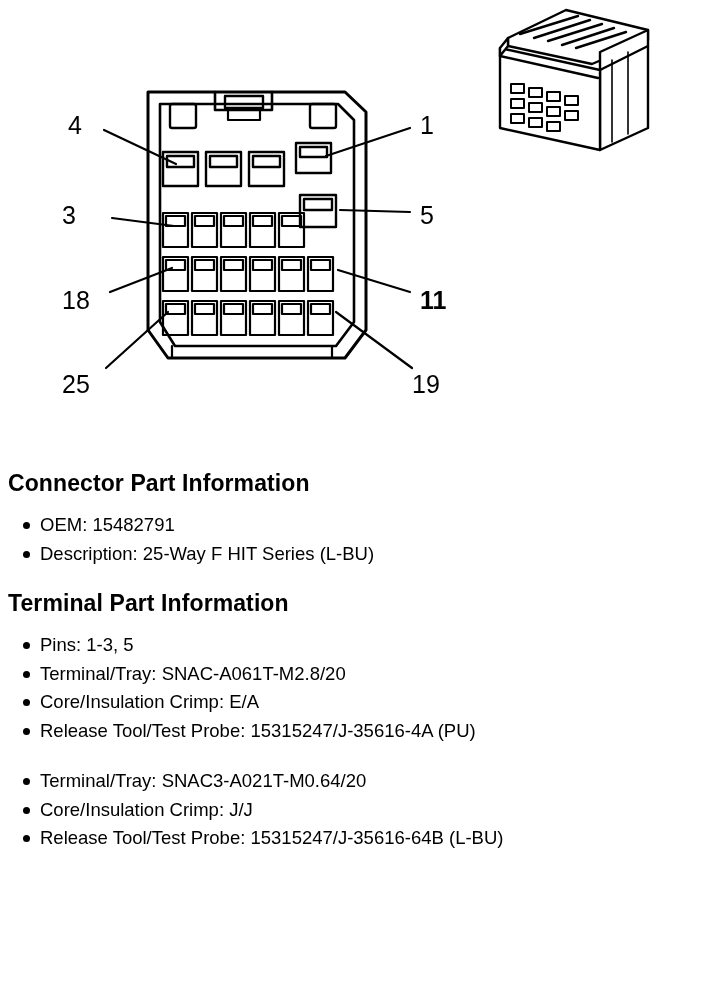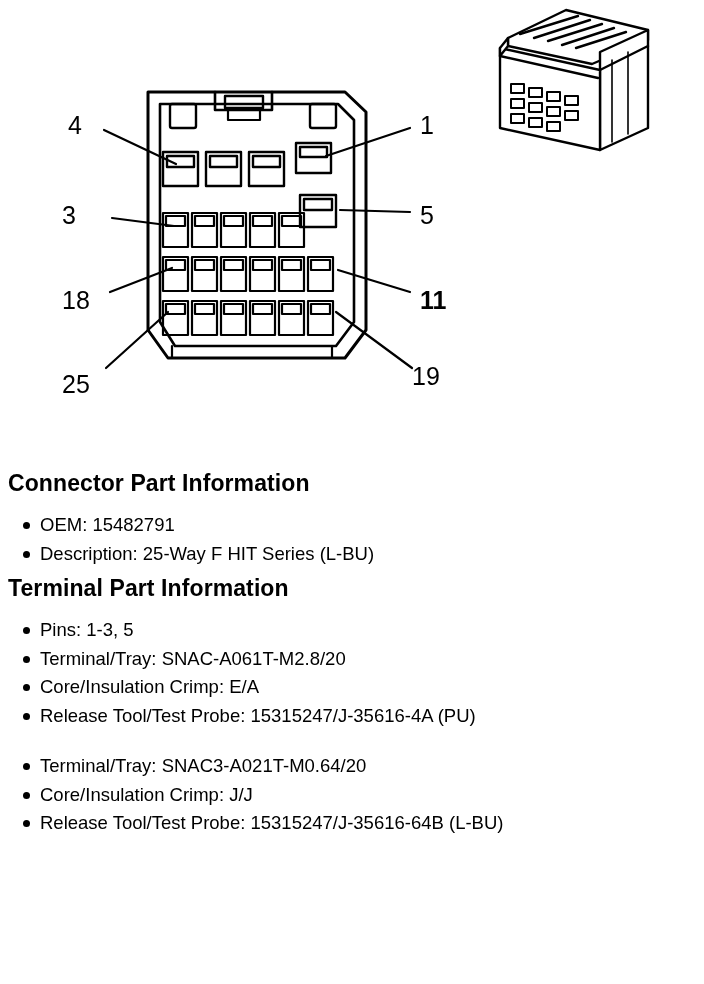--- a/index.html
+++ b/index.html
@@ -45,21 +45,21 @@
   }
   h2.section-title {
     font-family: "Liberation Sans", sans-serif;
     font-size: 23px;
     font-weight: bold;
     margin: 0 0 14px 0;
     padding: 0;
     letter-spacing: 0.1px;
   }
   h2.section-title.second {
-    margin-top: 7px;
+    margin-top: 22px;
   }
   ul.bullets {
     list-style: none;
     margin: 0 0 0 0;
     padding: 0;
   }
   ul.bullets li {
     position: relative;
     padding-left: 32px;
     font-size: 18.5px;
@@ -238,21 +238,21 @@
       </g>
     </svg>
 
     <div class="callout" style="left:68px;  top:113px;">4</div>
     <div class="callout" style="left:420px; top:113px;">1</div>
     <div class="callout" style="left:62px;  top:203px;">3</div>
     <div class="callout" style="left:420px; top:203px;">5</div>
     <div class="callout" style="left:62px;  top:288px;">18</div>
     <div class="callout" style="left:420px; top:288px;font-weight:bold;">11</div>
     <div class="callout" style="left:62px;  top:372px;">25</div>
-    <div class="callout" style="left:412px; top:364px;">19</div>
+    <div class="callout" style="left:412px; top:372px;">19</div>
   </div>
 
   <div class="text-block">
 
     <h2 class="section-title">Connector Part Information</h2>
     <ul class="bullets">
       <li>OEM: 15482791</li>
       <li>Description: 25-Way F HIT Series (L-BU)</li>
     </ul>
 

